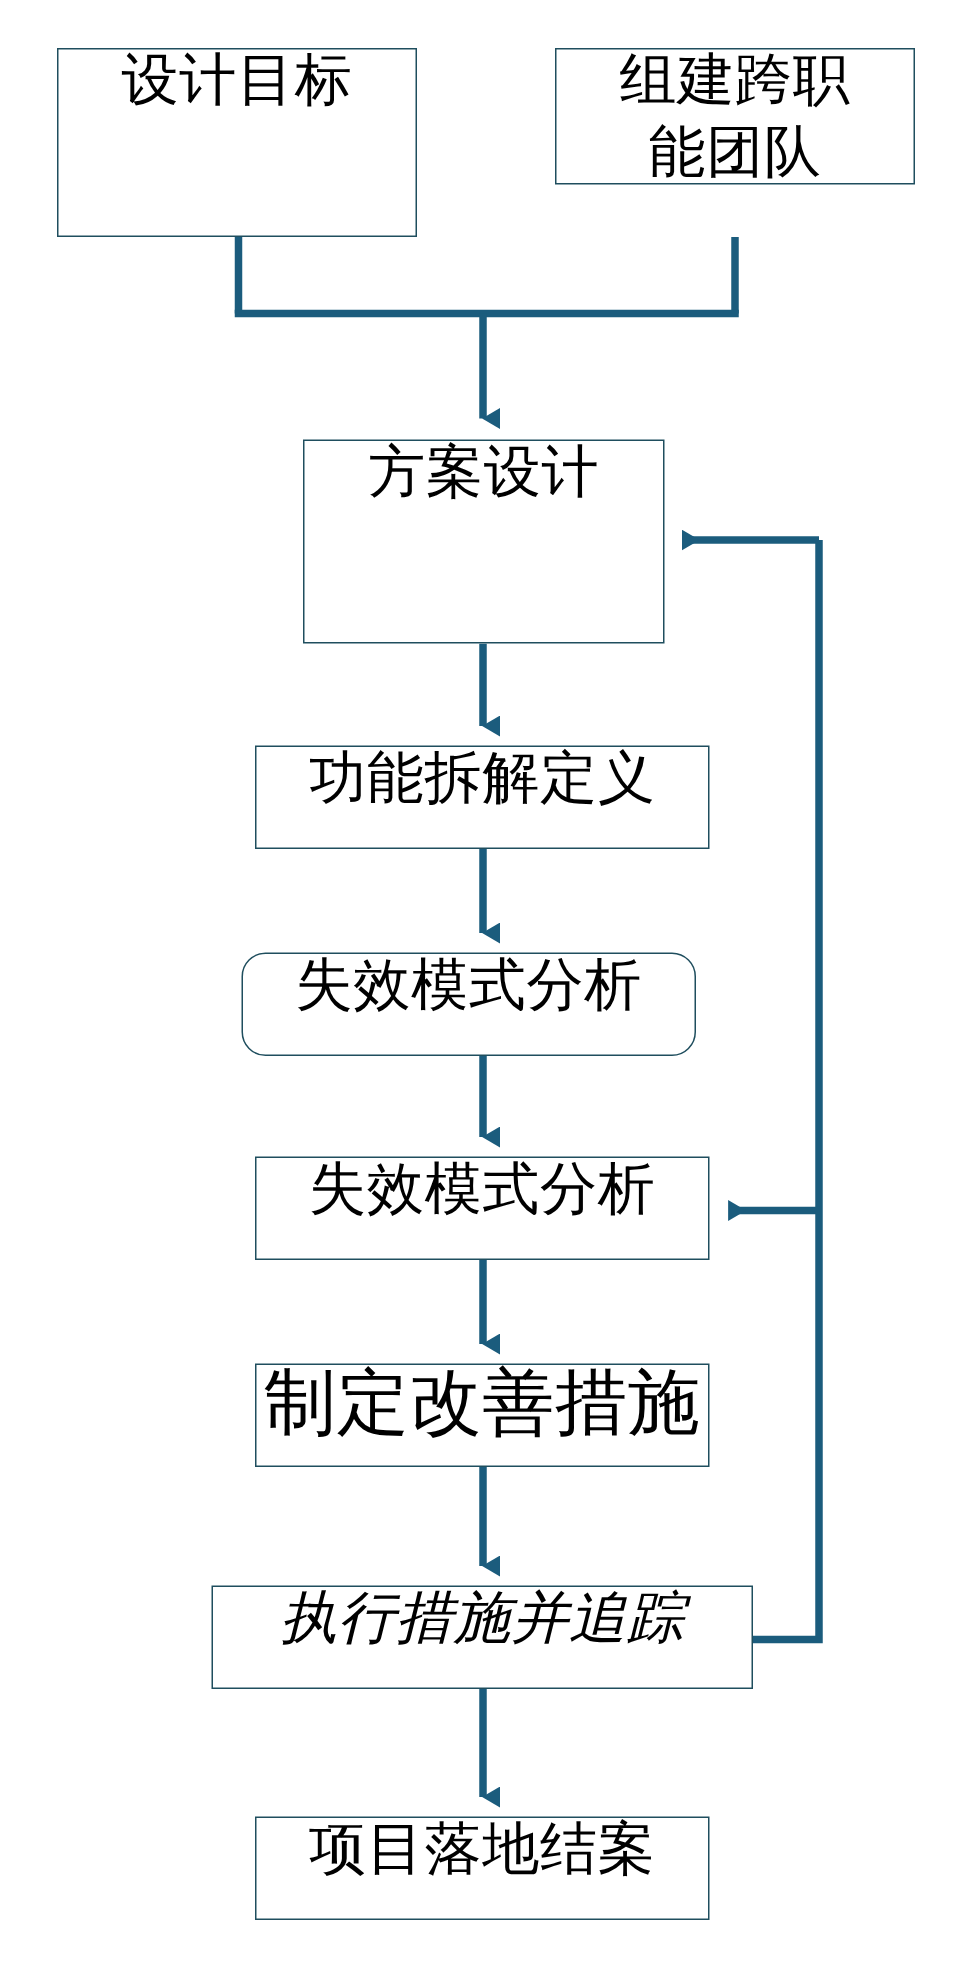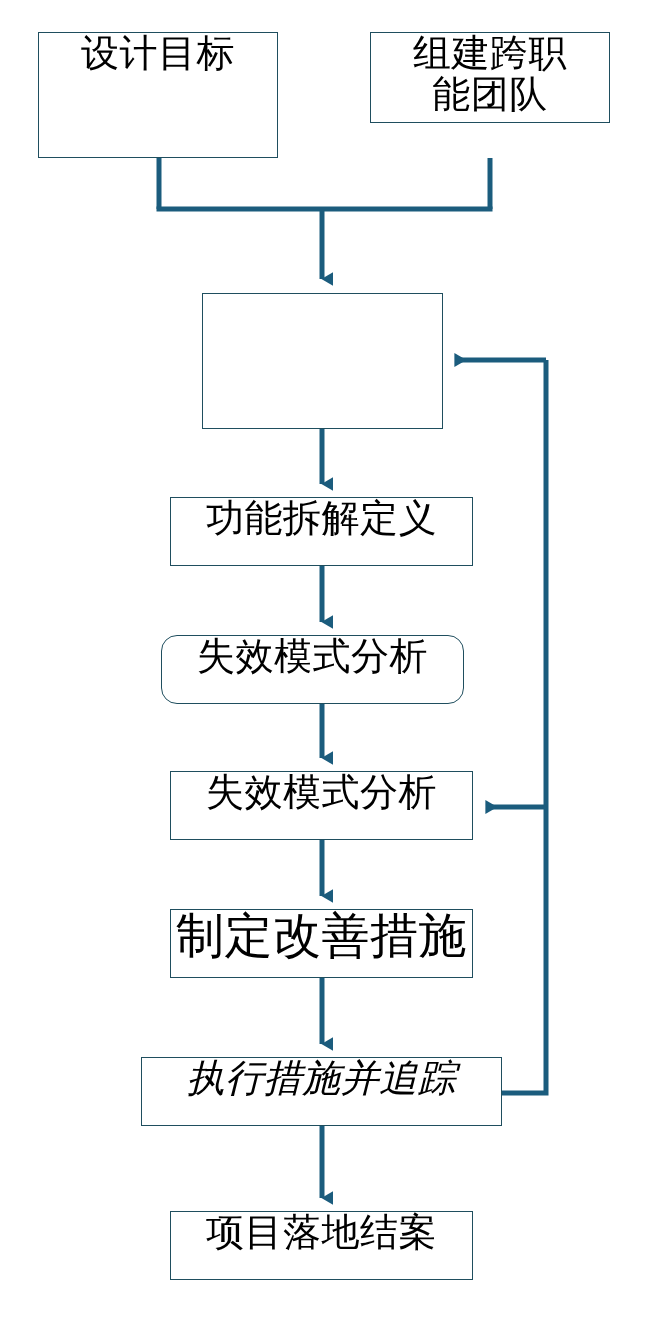--- a/index.html
+++ b/index.html
@@ -22,21 +22,21 @@
     height: 1319px;
   }
   .node {
     position: absolute;
     box-sizing: border-box;
     border: 1px solid #1f4e5e;
     background: #ffffff;
     display: flex;
     flex-direction: column;
     align-items: center;
-    justify-content: flex-start;
+    justify-content: space-between;
     color: #000000;
     font-family: "DejaVu Serif", "Liberation Serif", serif;
     line-height: 1.08;
     letter-spacing: 0.5px;
     white-space: pre;
     z-index: 5;
   }
   .node .line {
     display: block;
   }
@@ -90,20 +90,21 @@
 <div class="node" id="node-design-goal">
   <span class="line">设计目标</span>
 </div>
 
 <div class="node" id="node-team">
   <span class="line">组建跨职</span>
   <span class="line">能团队</span>
 </div>
 
 <div class="node" id="node-scheme">
+  <span class="line">方案设计</span>
 </div>
 
 <div class="node" id="node-function">
   <span class="line">功能拆解定义</span>
 </div>
 
 <div class="node" id="node-failure">
   <span class="line">失效模式分析</span>
 </div>
 

